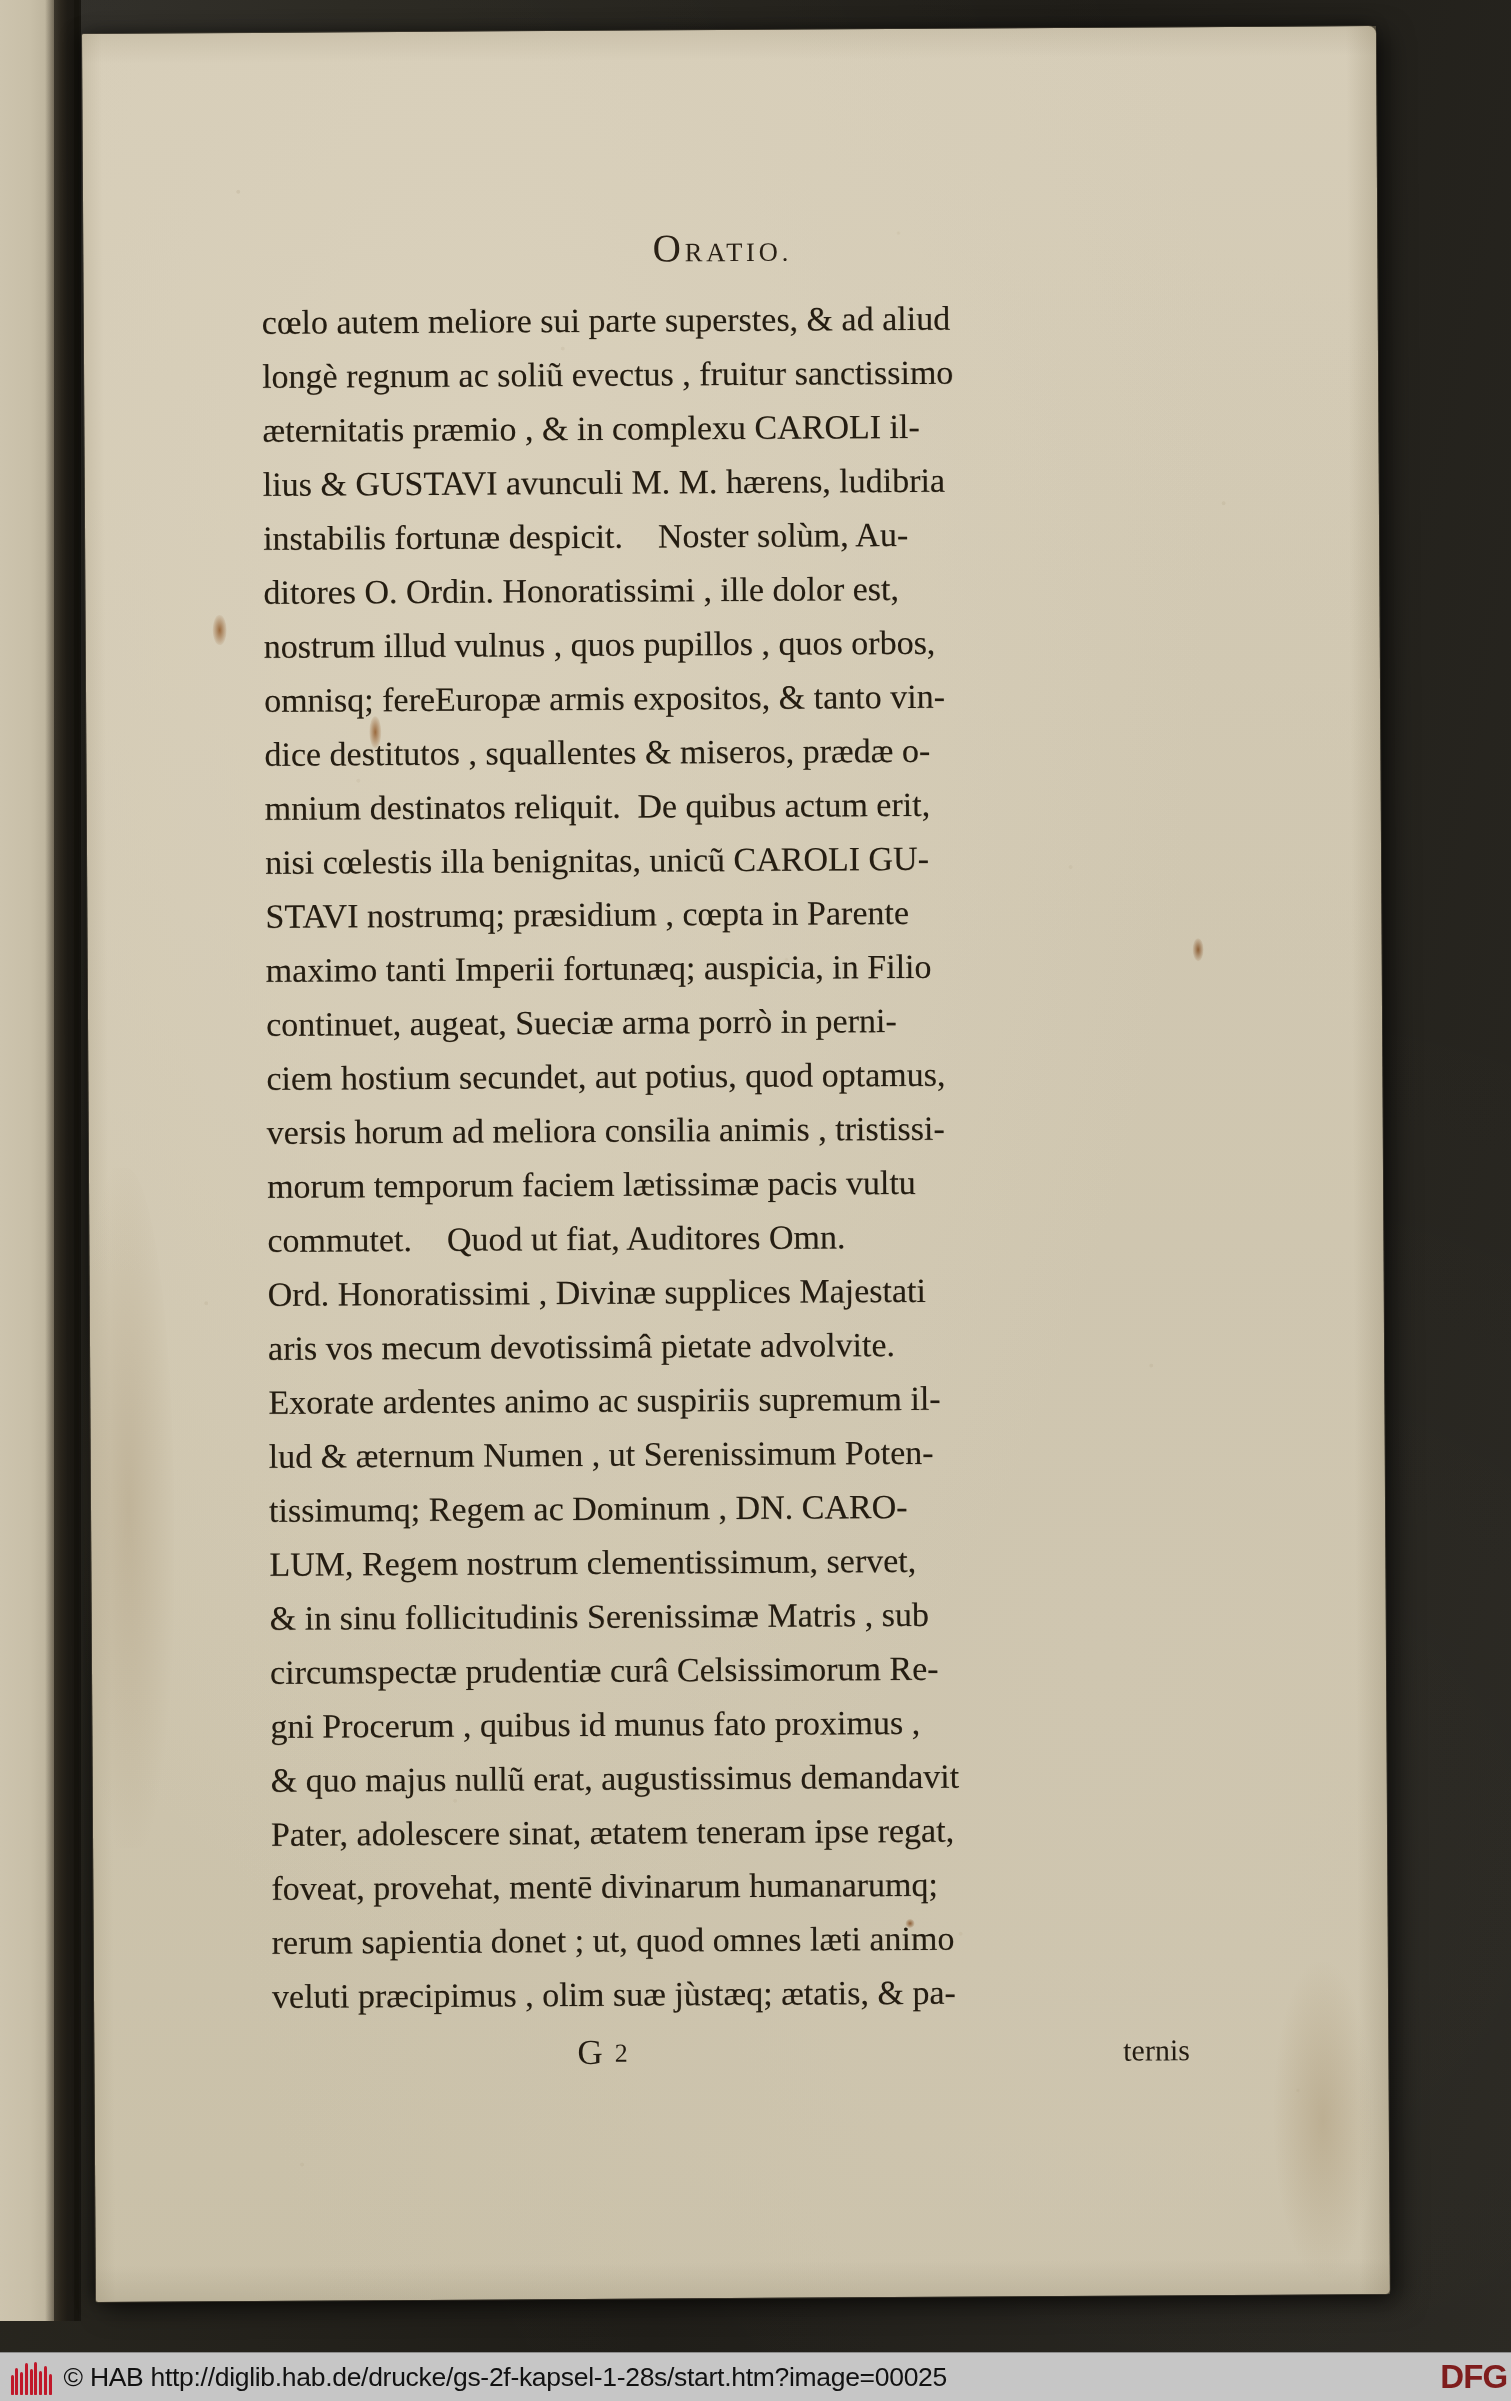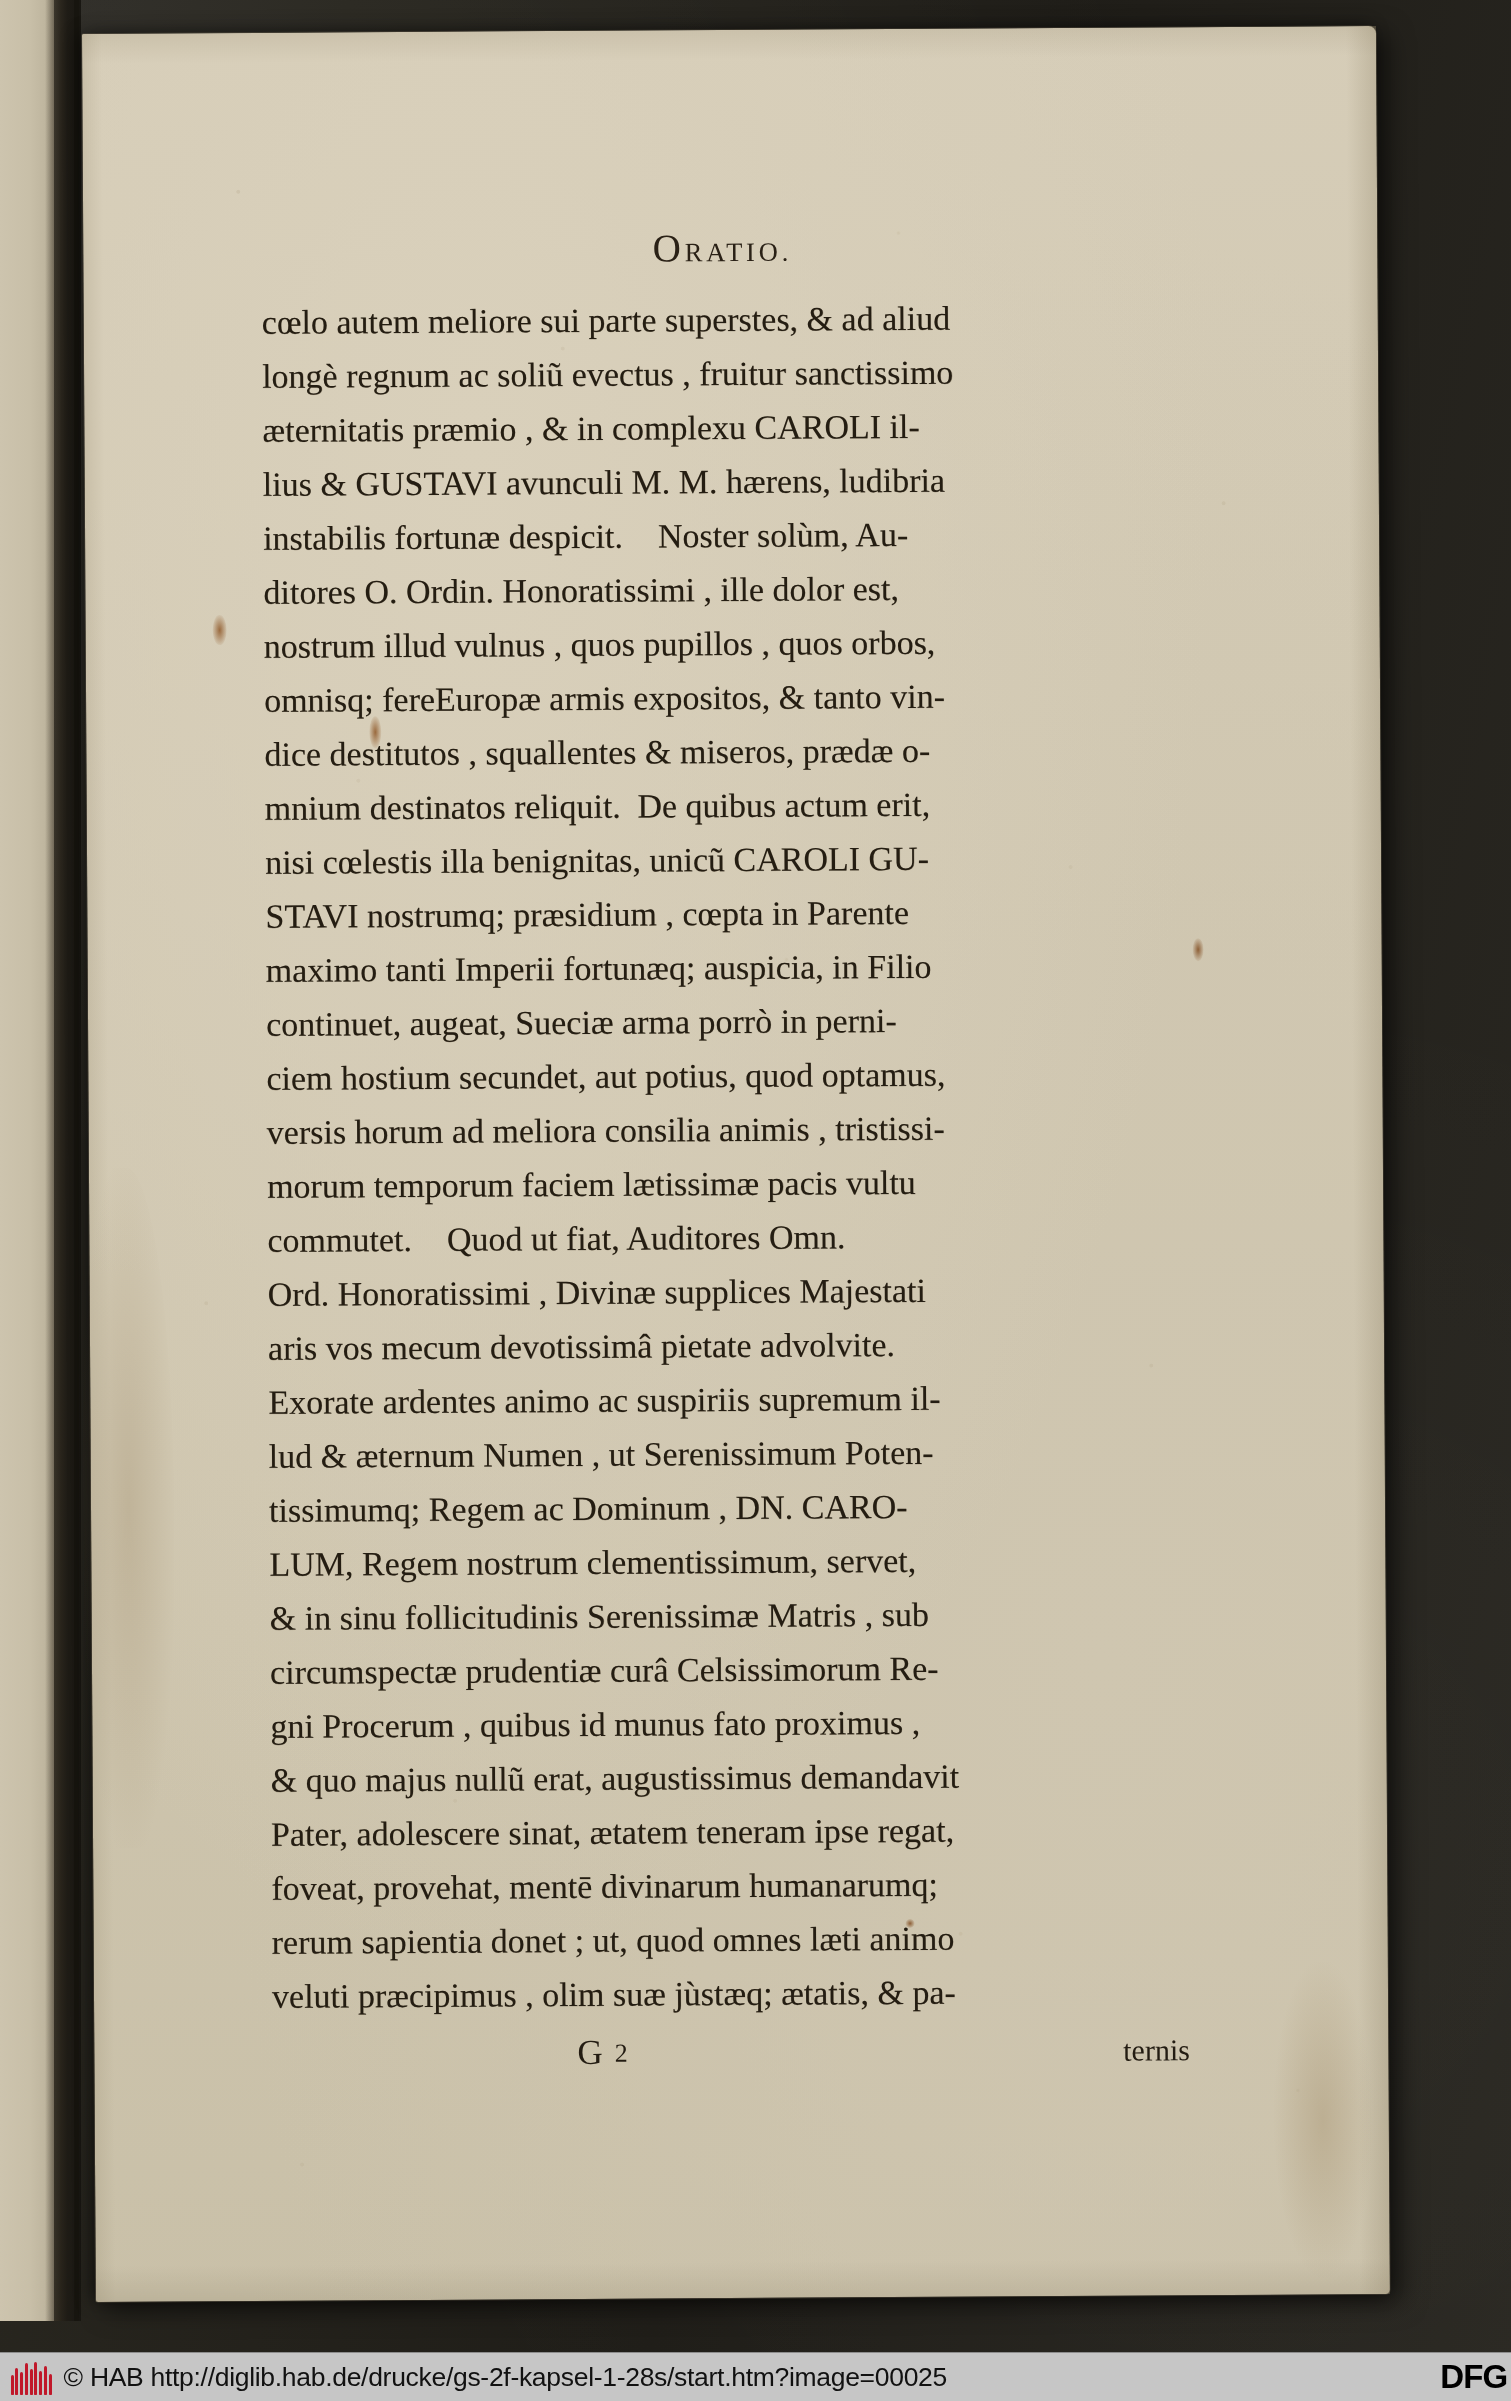--- a/index.html
+++ b/index.html
@@ -212,21 +212,21 @@
     color: #111;
     white-space: nowrap;
     letter-spacing: -0.3px;
   }
   #dfg-logo {
     margin-left: auto;
     margin-right: 4.5px;
     font-family: "Liberation Sans", sans-serif;
     font-weight: bold;
     font-size: 33px;
-    color: #000000;
+    color: #7f1d1d;
     letter-spacing: -0.8px;
     flex: 0 0 auto;
   }
 </style>
 </head>
 <body>
 
 <div id="page">
 
   <div id="backdrop"></div>

